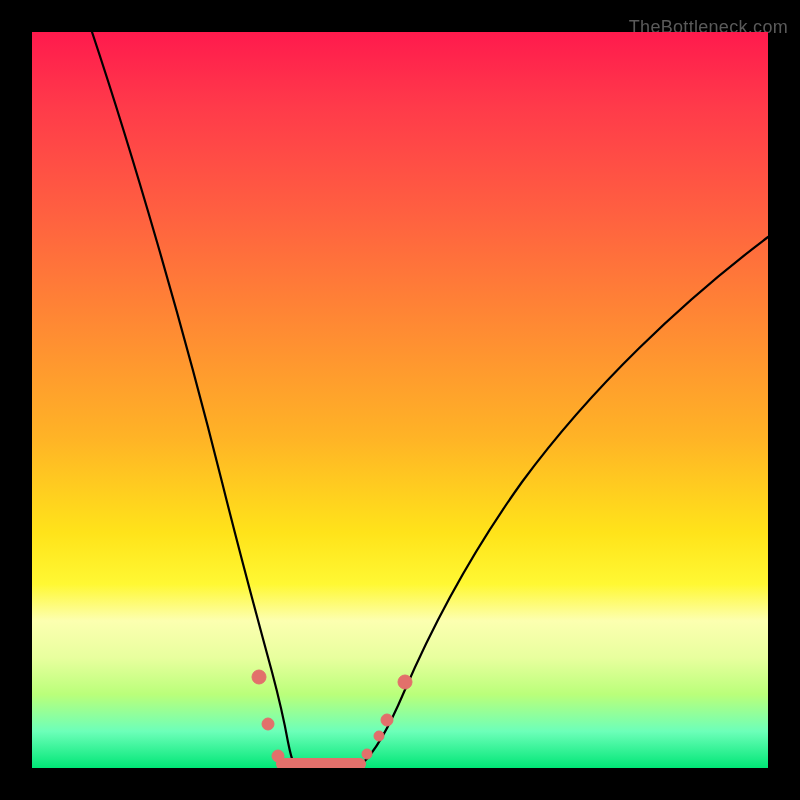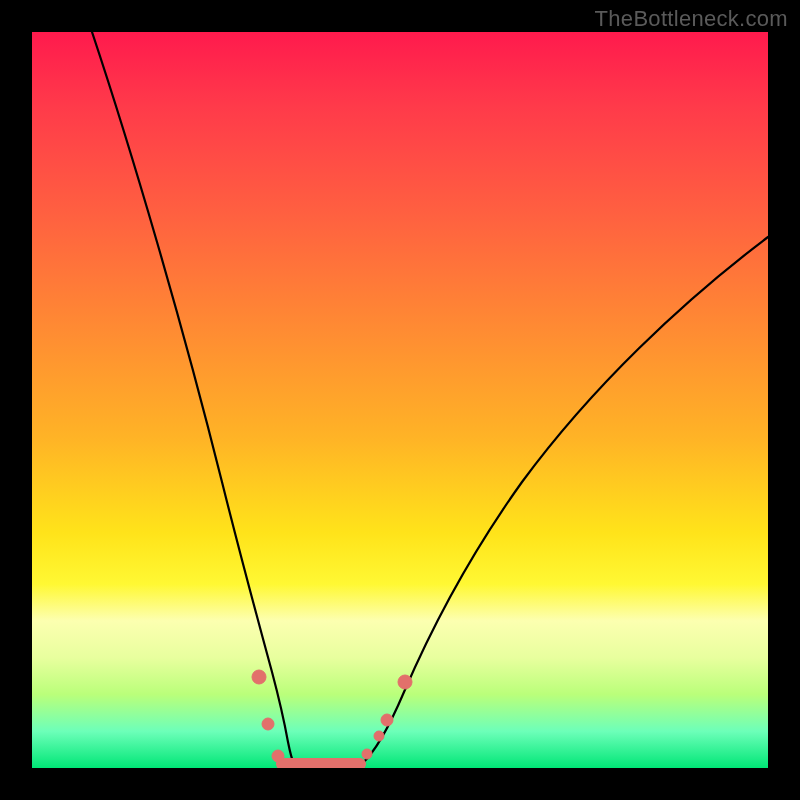--- a/index.html
+++ b/index.html
@@ -34,24 +34,24 @@
       #ffe31a 68%,
       #fff833 75%,
       #fcffb0 80%,
       #e8ff9e 85%,
       #baff7a 90%,
       #6dffb9 95%,
       #00e676 100%);
   }
   .watermark {
     position: absolute;
-    top: 6px;
+    top: 17px;
     right: 12px;
     color: #5a5a5a;
-    font-size: 22px;
+    font-size: 18px;
     font-weight: 400;
     letter-spacing: 0.3px;
     user-select: none;
   }
   svg.curve {
     position: absolute;
     top: 0;
     left: 0;
     width: 736px;
     height: 736px;

